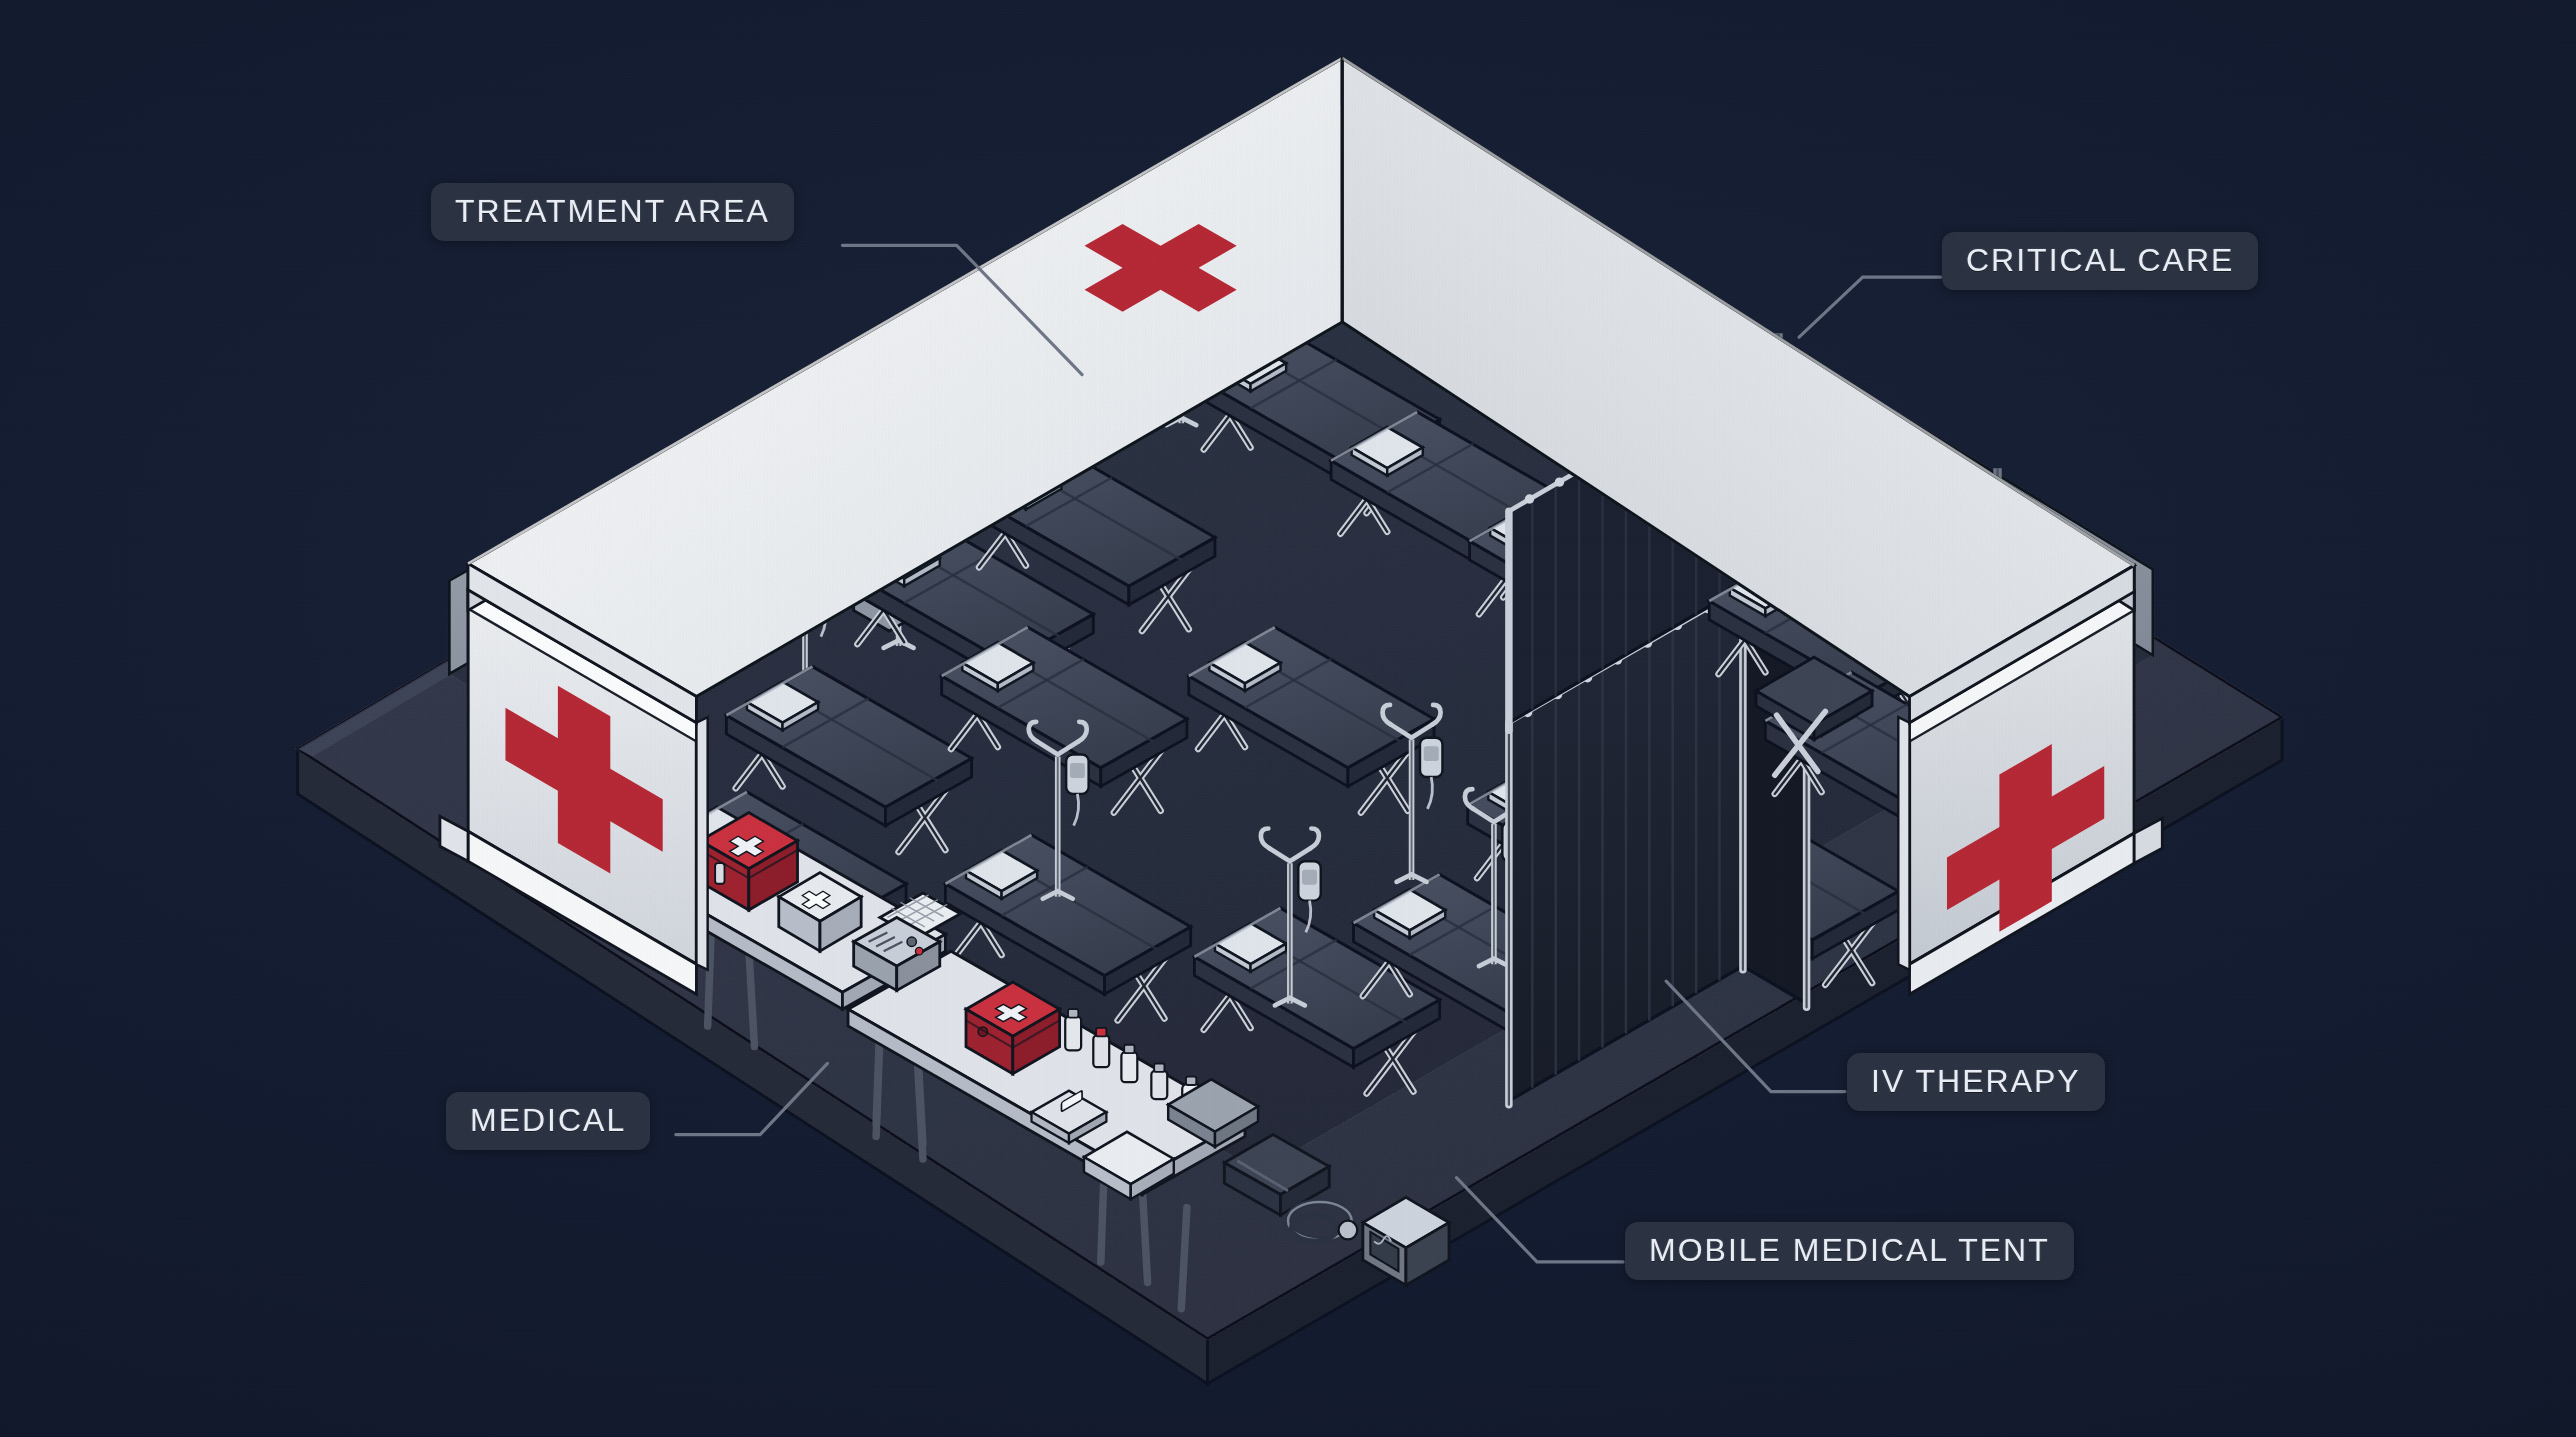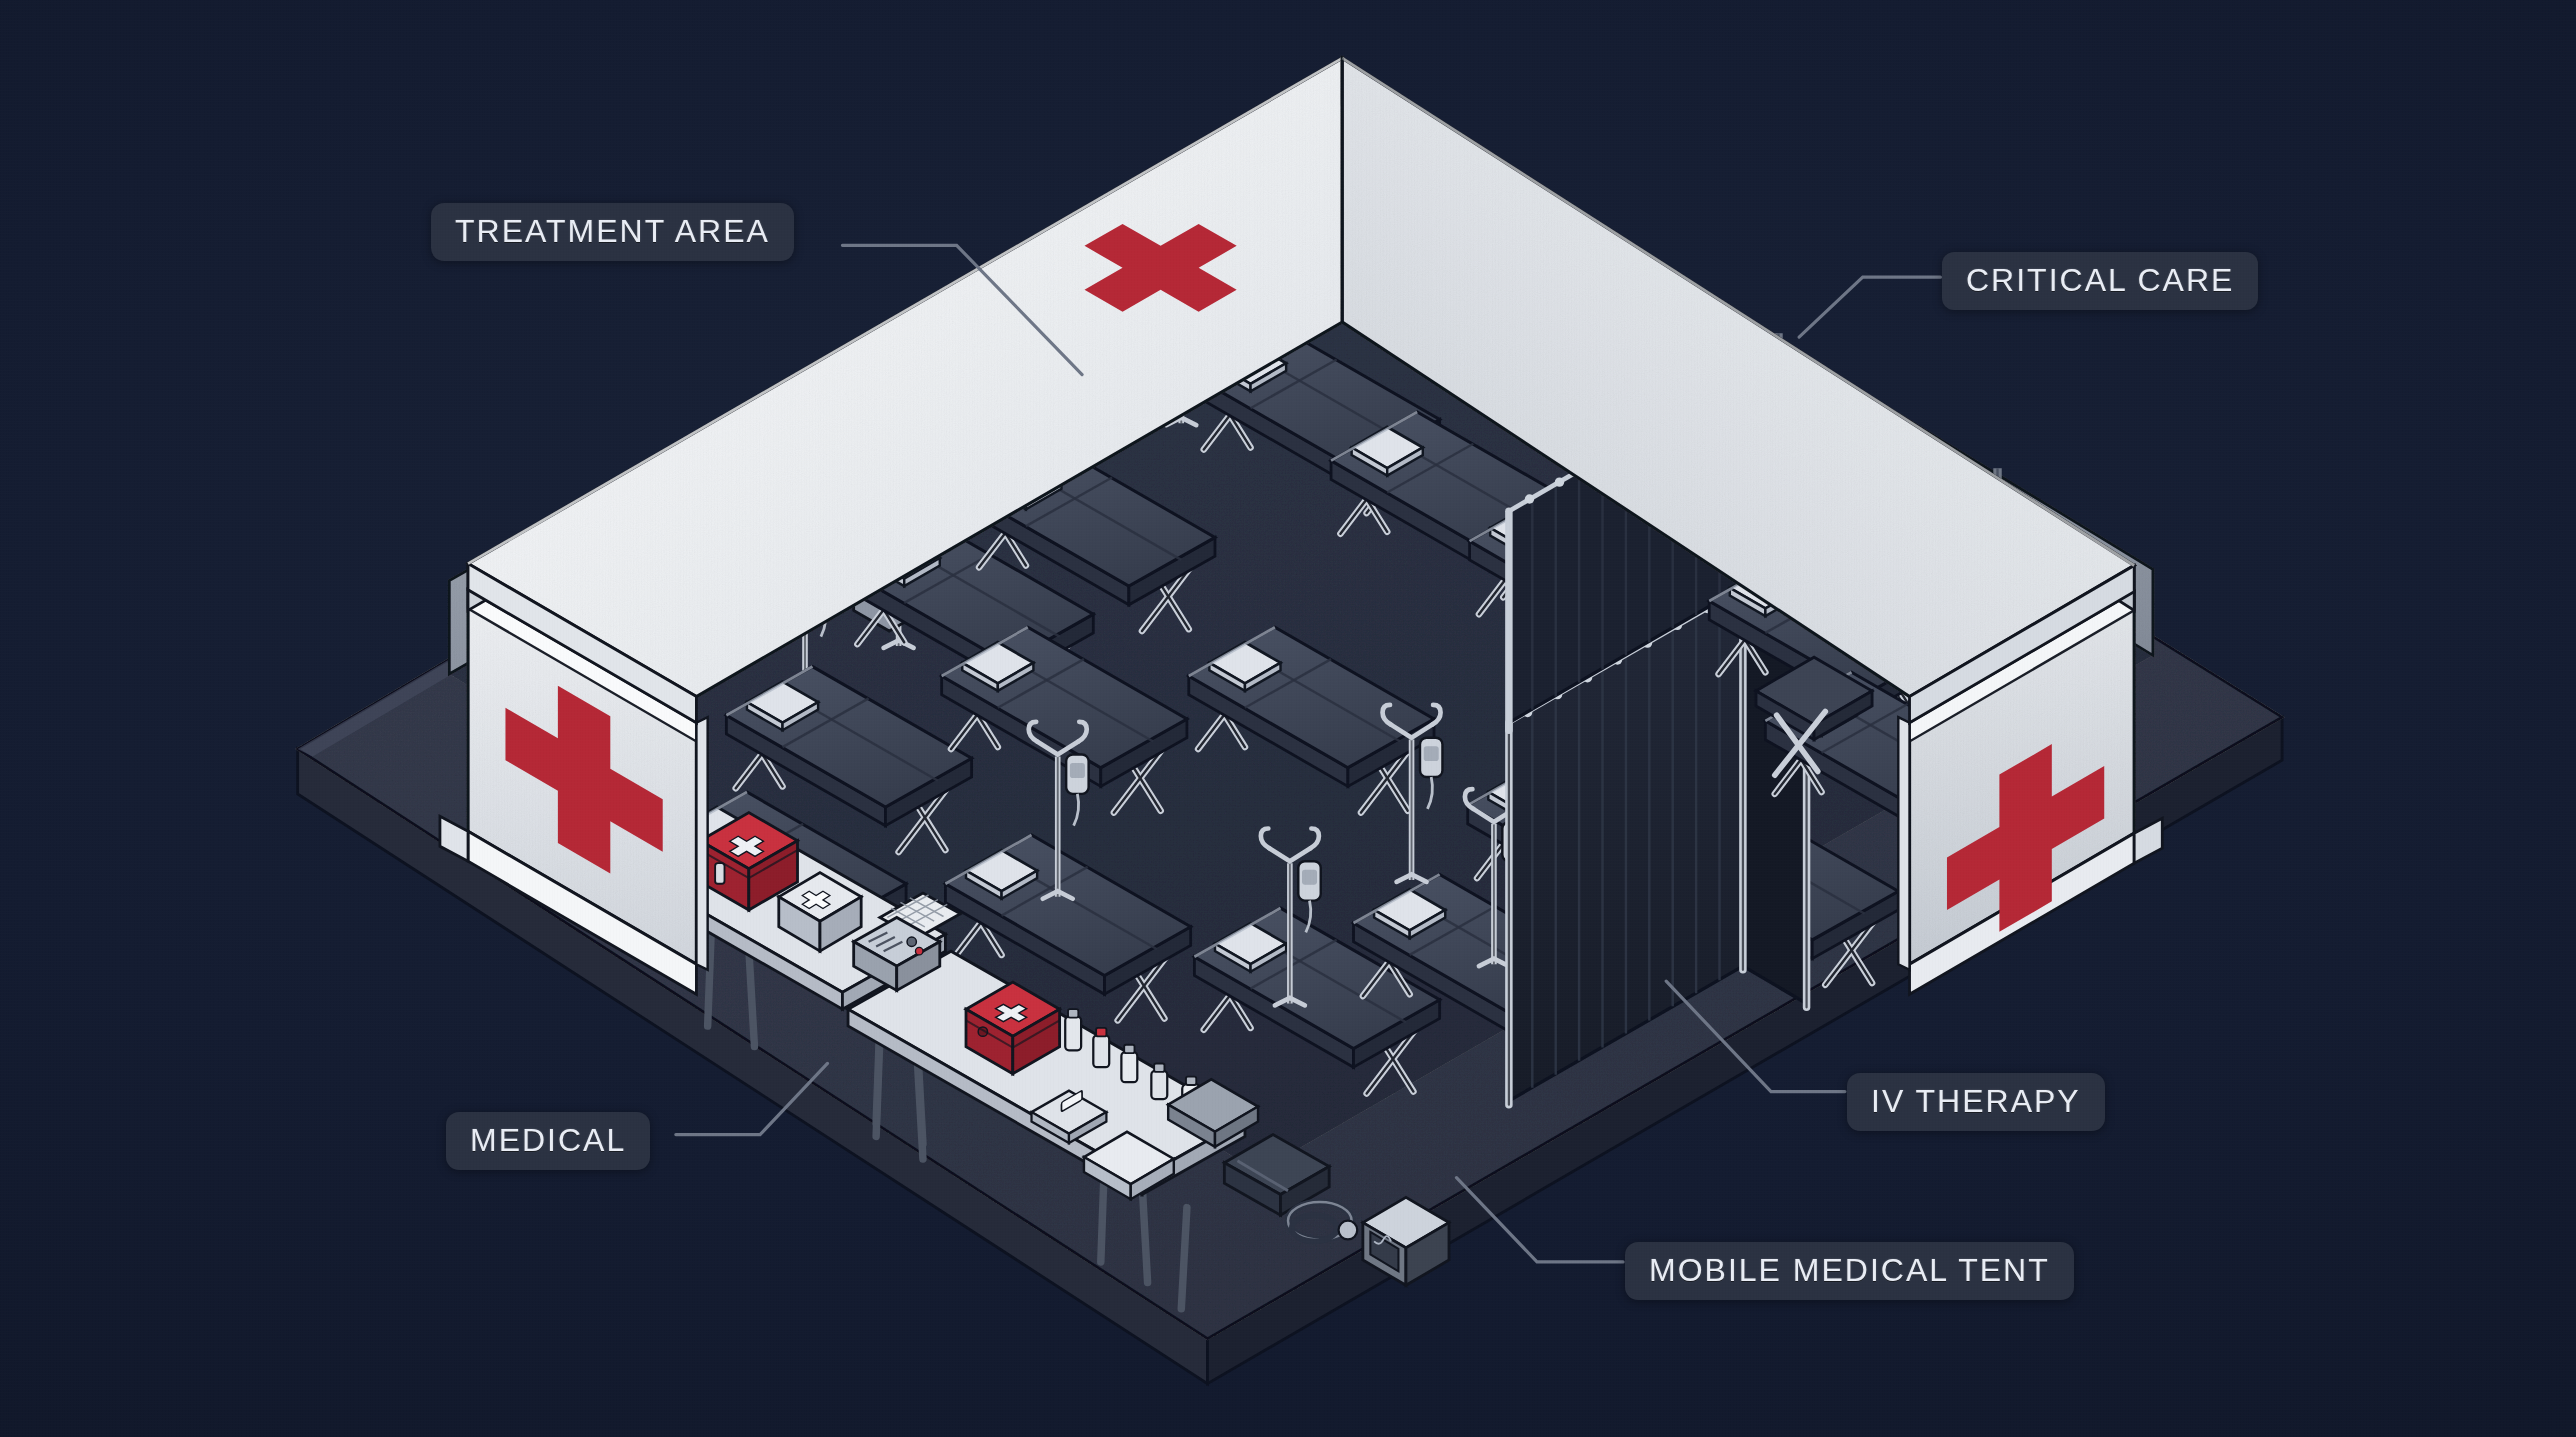--- a/index.html
+++ b/index.html
@@ -19,21 +19,20 @@
       repeating-linear-gradient(90deg, rgba(0,0,0,.05) 0 0.9px, transparent 0.9px 2.8px);
   }
   svg#scene{position:absolute;left:0;top:0;width:2576px;height:1438px;display:block;}
 
   
   .callout{
     position:absolute;display:flex;align-items:flex-start;
     background:#2b3242;border-radius:13px;
     padding:12px 24px 14px 24px;
     box-shadow:0 1.9px 9.4px rgba(0,0,0,.35);
-    margin-top:20px;
   }
   .callout span{
     color:#e9edf5;font-size:32px;letter-spacing:2px;
     font-weight:400;line-height:1;white-space:nowrap;
     text-shadow:0 0.9px 0 rgba(0,0,0,.55), 0 0 1.9px rgba(255,255,255,.25);
   }
   #lbl-treatment{left:431px;top:183px;}
   #lbl-critical{left:1942px;top:232px;border-radius:12px;}
   #lbl-iv{left:1847px;top:1053px;}
   #lbl-tent{left:1625px;top:1222px;}

